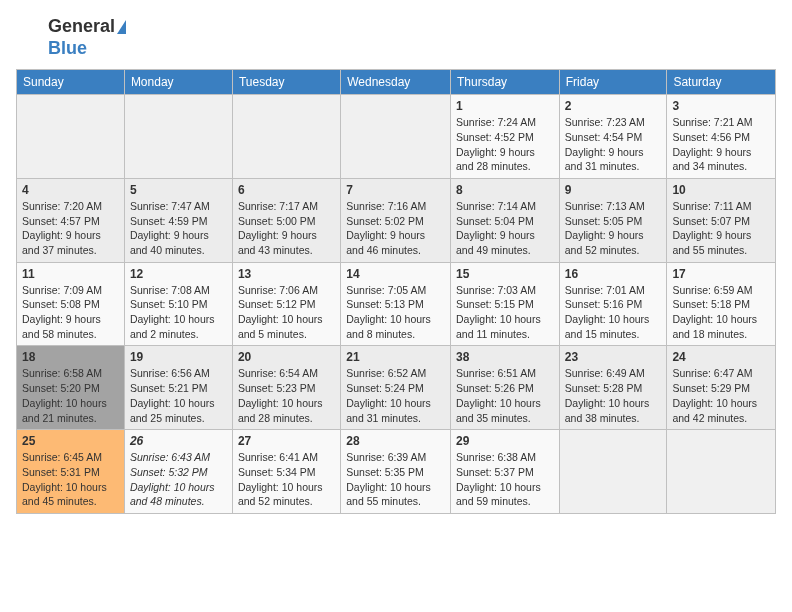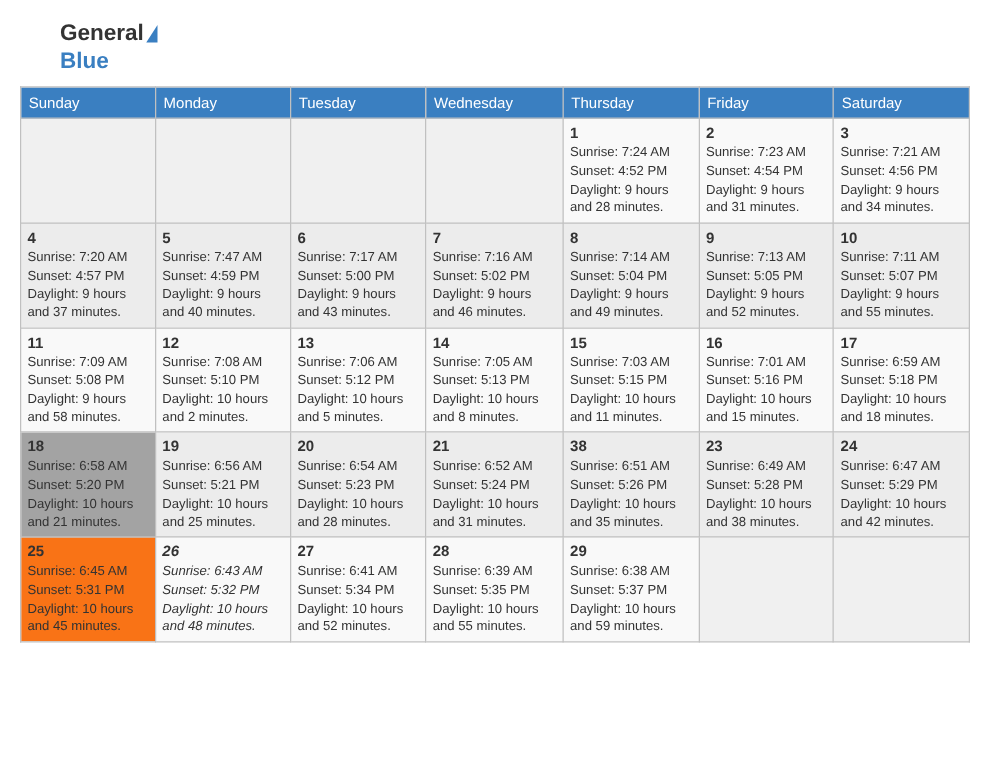--- a/index.html
+++ b/index.html
@@ -296,21 +296,21 @@
         </td>
         <td style="background: rgb(236, 236, 236);">
           <span class="day-num">24</span>
           <div class="day-detail">Sunrise: 6:47 AM
 Sunset: 5:29 PM
 Daylight: 10 hours
 and 42 minutes.</div>
         </td>
       </tr>
       <tr>
-        <td style="background: #f97316;">
+        <td style="background: #fdba74;">
           <span class="day-num">25</span>
           <div class="day-detail">Sunrise: 6:45 AM
 Sunset: 5:31 PM
 Daylight: 10 hours
 and 45 minutes.</div>
         </td>
         <td style="background: rgb(249, 249, 249); font-style: italic;">
           <span class="day-num">26</span>
           <div class="day-detail">Sunrise: 6:43 AM
 Sunset: 5:32 PM

